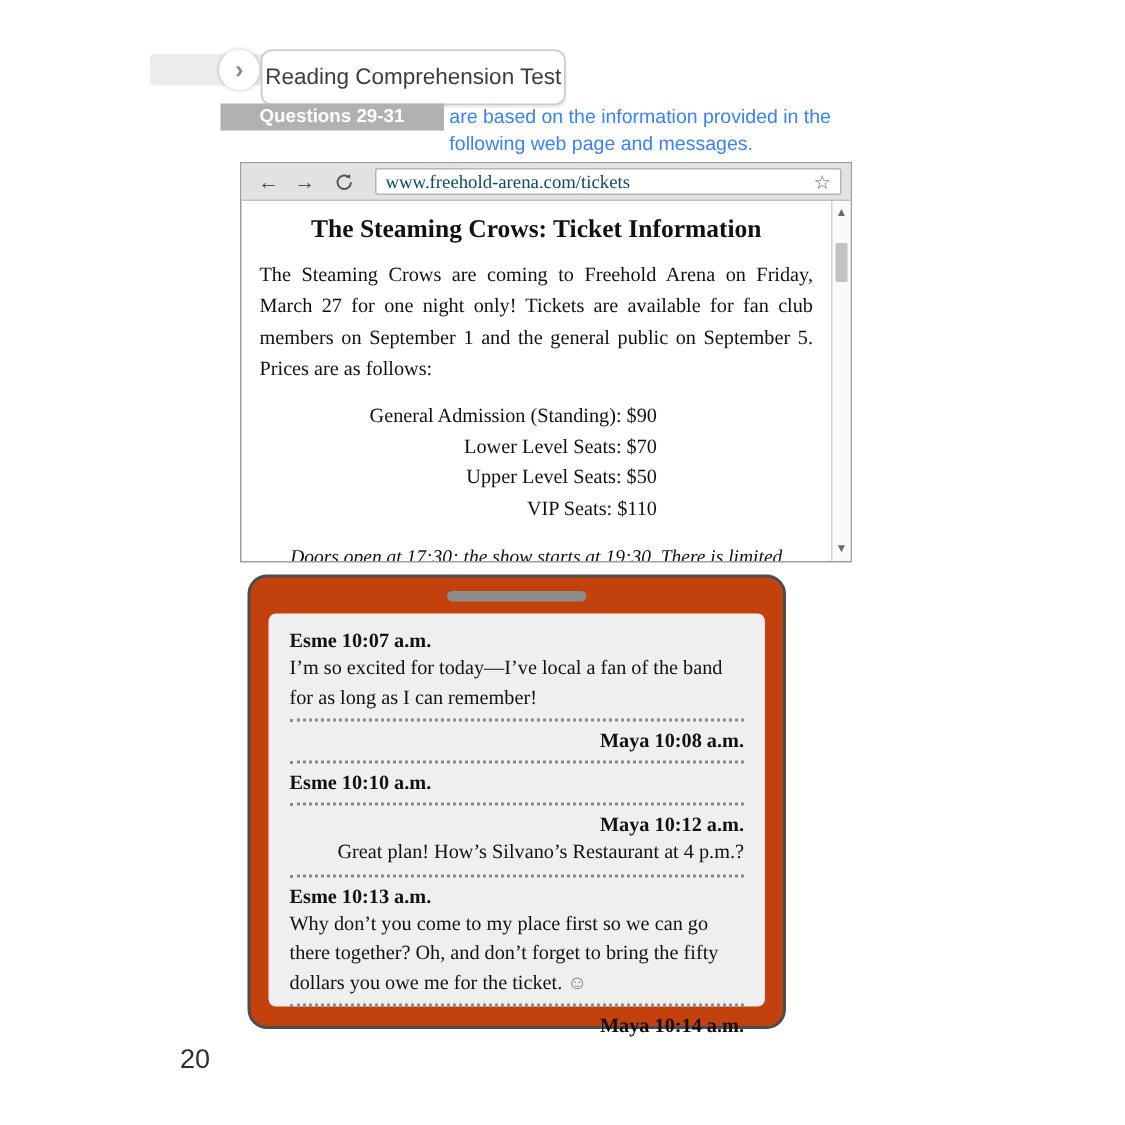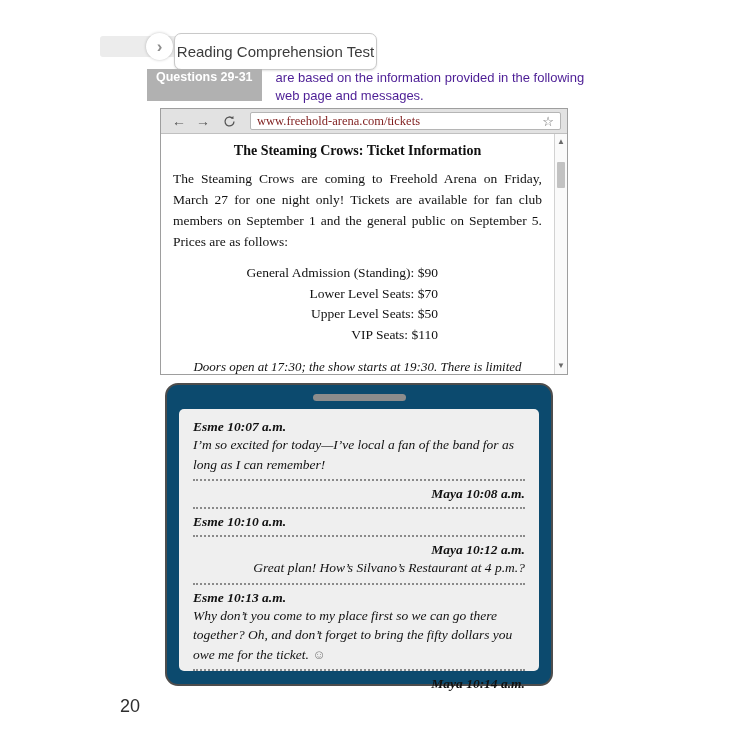--- a/index.html
+++ b/index.html
@@ -18,59 +18,59 @@
                 background:#e0e0e0; transform:rotate(45deg); z-index:-1; }
   .header-titlebox { position:absolute; left:74px; top:0; width:203px; height:37px;
                 background:#ffffff; border:1px solid #c9c9c9; border-radius:7px;
                 box-shadow:0 1px 2px rgba(0,0,0,.12);
                 display:flex; align-items:center; justify-content:center;
                 font-size:15px; color:#3c3c3c; white-space:nowrap; }
 
   
   .instructions { position:absolute; left:147px; top:69px; width:440px; display:flex; }
   .q-badge { background:#b1b1b1; color:#ffffff; font-weight:bold; font-size:12.5px;
-             padding:2px 9px 3px; height:32px; line-height:13px; white-space:nowrap;
-             margin-right:14px; }
-  .q-text { font-size:13px; line-height:17.5px; width:334px; color:#4c1d95; }
+             padding:2px 26px 3px; height:18px; line-height:13px; white-space:nowrap;
+             margin-right:4px; }
+  .q-text { font-size:13px; line-height:17.5px; width:334px; color:#3b82f6; }
 
   
   .browser { position:absolute; left:160px; top:108px; width:408px; height:267px;
              border:1px solid #9e9e9e; background:#ffffff; }
   .browser-toolbar { height:25px; background:#e2e2e2; border-bottom:1px solid #c0c0c0;
              display:flex; align-items:center; padding:0 6px; }
   .nav-btn { color:#555; font-size:14px; line-height:1; padding:0 5px; cursor:default; }
   .reload-btn { margin:0 4px 0 3px; display:flex; align-items:center; }
   .url-box { flex:1; height:18px; background:#ffffff; border:1px solid #b5b5b5;
              border-radius:2px; margin-left:5px; display:flex; align-items:center;
              padding:0 6px; }
-  .url-text { font-family:"Liberation Serif", serif; font-size:12.5px; color:#7f1d1d; flex:1; }
+  .url-text { font-family:"Liberation Serif", serif; font-size:12.5px; color:#0c4a6e; flex:1; }
   .star { color:#666; font-size:13px; }
   .browser-body { position:relative; height:240px; }
   .browser-content { position:absolute; left:0; top:0; right:13px; bottom:0;
              padding:9px 12px 0; font-family:"Liberation Serif", serif;
              font-size:13.5px; color:#111; overflow:hidden; }
-  .wp-title { text-align:center; font-weight:bold; font-size:14px; margin-bottom:9px; }
+  .wp-title { text-align:center; font-weight:bold; font-size:17px; margin-bottom:9px; }
   .wp-intro { text-align:justify; line-height:21px; }
   .wp-prices { margin-top:11px; text-align:right; padding-right:104px; line-height:20.5px; }
   .wp-notice { margin-top:13px; text-align:center; font-style:italic; font-size:13px;
                line-height:17.5px; padding:0 2px; }
 
   
   .scrollbar { position:absolute; right:0; top:0; bottom:0; width:13px;
                background:#fafafa; border-left:1px solid #d2d2d2; }
   .sb-arrow { position:absolute; left:0; width:12px; text-align:center;
               font-size:8px; color:#6a6a6a; line-height:12px; }
   .sb-up { top:2px; }
   .sb-down { bottom:2px; }
   .sb-thumb { position:absolute; left:2px; top:28px; width:8px; height:26px;
               background:#c2c2c2; border-radius:1px; }
 
   
-  .phone { position:absolute; left:165px; top:383px; width:388px; height:303px;
-           background:#0c4a6e; border:2px solid #4d4d4d; border-radius:13px;font-style:italic; }
+  .phone { position:absolute; left:165px; top:383px; width:359px; height:303px;
+           background:#c2410c; border:2px solid #4d4d4d; border-radius:13px; }
   .speaker { width:93px; height:7px; background:#8c8c8c; border-radius:4px;
              margin:9px auto 0; }
   .msg-panel { margin:8px 12px 0; height:262px; background:#efefef; border-radius:5px;
                padding:5px 14px 0; font-family:"Liberation Serif", serif;
                font-size:13.5px; color:#111; }
   .msg { padding:4px 0 5px; }
   .msg-head { font-weight:bold; line-height:17px; }
   .msg-text { line-height:19.5px; }
   .msg.right { text-align:right; }
   .msg-sep { border-bottom:2px dotted #8a8a8a; height:0; }

